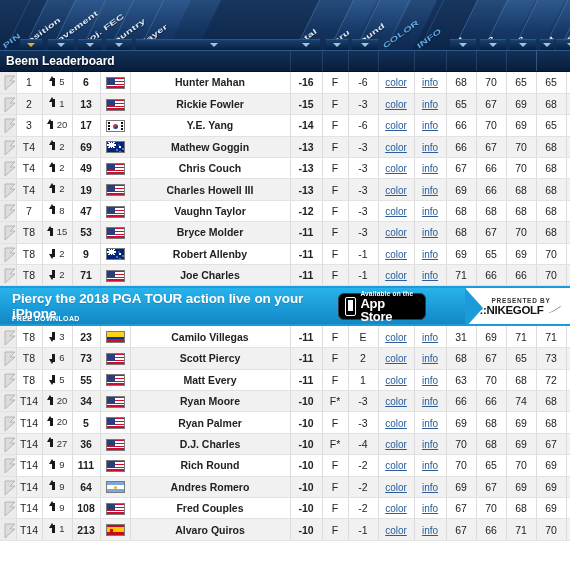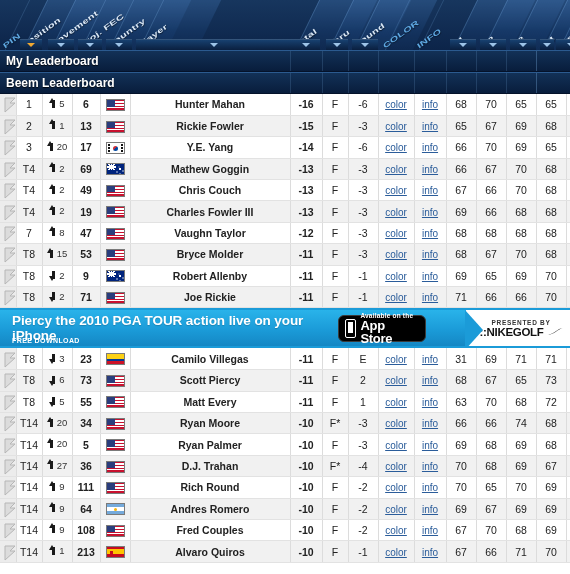--- a/index.html
+++ b/index.html
@@ -278,35 +278,20 @@
         </div>
         <div class="slant" style="left: 570px;">
           <span class="slant-label">Strokes</span>
         </div>
         <div class="sortbtn" style="left: 556px; width: 30px;">
           <span class="caret"></span>
         </div>
       </div>
   </div>
 
-  <div class="secbar">
-    <div class="gridlines" id="gl1">
-        <span class="gl" style="left: 290px;"></span>
-        <span class="gl" style="left: 322px;"></span>
-        <span class="gl" style="left: 348px;"></span>
-        <span class="gl" style="left: 378px;"></span>
-        <span class="gl" style="left: 414px;"></span>
-        <span class="gl" style="left: 446px;"></span>
-        <span class="gl" style="left: 476px;"></span>
-        <span class="gl" style="left: 506px;"></span>
-        <span class="gl" style="left: 536px;"></span>
-        <span class="gl" style="left: 536px;"></span>
-      </div>
-    <span>My Leaderboard</span>
-  </div>
 
   <div class="secbar">
     <div class="gridlines" id="gl2">
         <span class="gl" style="left: 290px;"></span>
         <span class="gl" style="left: 322px;"></span>
         <span class="gl" style="left: 348px;"></span>
         <span class="gl" style="left: 378px;"></span>
         <span class="gl" style="left: 414px;"></span>
         <span class="gl" style="left: 446px;"></span>
         <span class="gl" style="left: 476px;"></span>
@@ -468,21 +453,21 @@
           <td class="c-pos">T4</td>
           <td class="c-mov"><span class="mv">
               <span class="mvwrap">
                 <i></i>
                 <span class="arrow up" style="position:absolute;left:0;top:-1px;"></span>
               </span>
               <span class="mvnum">2</span>
             </span></td>
           <td class="c-fec fec-purple">19</td>
           <td class="c-flag"><span class="flag flag-usa"></span></td>
-          <td class="c-player">Charles Fowler III</td>
+          <td class="c-player">Charles Howell III</td>
           <td class="c-total">-13</td>
           <td class="c-thru">F</td>
           <td class="c-round">-3</td>
           <td class="c-color"><a class="lnk" href="#">color</a></td>
           <td class="c-info"><a class="lnk" href="#">info</a></td>
           <td class="c-r">69</td>
           <td class="c-r">66</td>
           <td class="c-r">68</td>
           <td class="c-r">68</td>
           <td class="c-str">271</td>
@@ -580,39 +565,39 @@
           <td class="c-pos">T8</td>
           <td class="c-mov"><span class="mv">
               <span class="mvwrap">
                 <i></i>
                 <span class="arrow down" style="position:absolute;left:0;bottom:-1px;"></span>
               </span>
               <span class="mvnum">2</span>
             </span></td>
           <td class="c-fec fec-green">71</td>
           <td class="c-flag"><span class="flag flag-usa"></span></td>
-          <td class="c-player">Joe Rickie</td>
+          <td class="c-player">Joe Charles</td>
           <td class="c-total">-11</td>
           <td class="c-thru">F</td>
           <td class="c-round">-1</td>
           <td class="c-color"><a class="lnk" href="#">color</a></td>
           <td class="c-info"><a class="lnk" href="#">info</a></td>
           <td class="c-r">71</td>
           <td class="c-r">66</td>
           <td class="c-r">66</td>
           <td class="c-r">70</td>
           <td class="c-str">273</td>
         </tr>
       </tbody>
   </table>
 
   <div class="adband">
     <div class="adleft">
       <div class="adtext">
-        <span>Piercy the </span><span class="hi">2010 PGA TOUR</span><span> action live on your iPhone</span>
+        <span>Piercy the </span><span class="hi">2018 PGA TOUR</span><span> action live on your iPhone</span>
       </div>
       <div class="adsub">FREE DOWNLOAD</div>
       <div class="appstore">
         <span class="iphoneicon"></span>
         <span>
           <span class="asline1" style="display:block">Available on the</span>
           <span class="asline2" style="display:block">App Store</span>
         </span>
       </div>
     </div>
@@ -778,21 +763,21 @@
           <td class="c-pos">T14</td>
           <td class="c-mov"><span class="mv">
               <span class="mvwrap">
                 <i></i>
                 <span class="arrow up" style="position:absolute;left:0;top:-1px;"></span>
               </span>
               <span class="mvnum">27</span>
             </span></td>
           <td class="c-fec fec-orange">36</td>
           <td class="c-flag"><span class="flag flag-usa"></span></td>
-          <td class="c-player">D.J. Trahan</td>
+          <td class="c-player">D.J. Charles</td>
           <td class="c-total">-10</td>
           <td class="c-thru">F*</td>
           <td class="c-round">-4</td>
           <td class="c-color"><a class="lnk" href="#">color</a></td>
           <td class="c-info"><a class="lnk" href="#">info</a></td>
           <td class="c-r">70</td>
           <td class="c-r">68</td>
           <td class="c-r">69</td>
           <td class="c-r">67</td>
           <td class="c-str">274</td>

